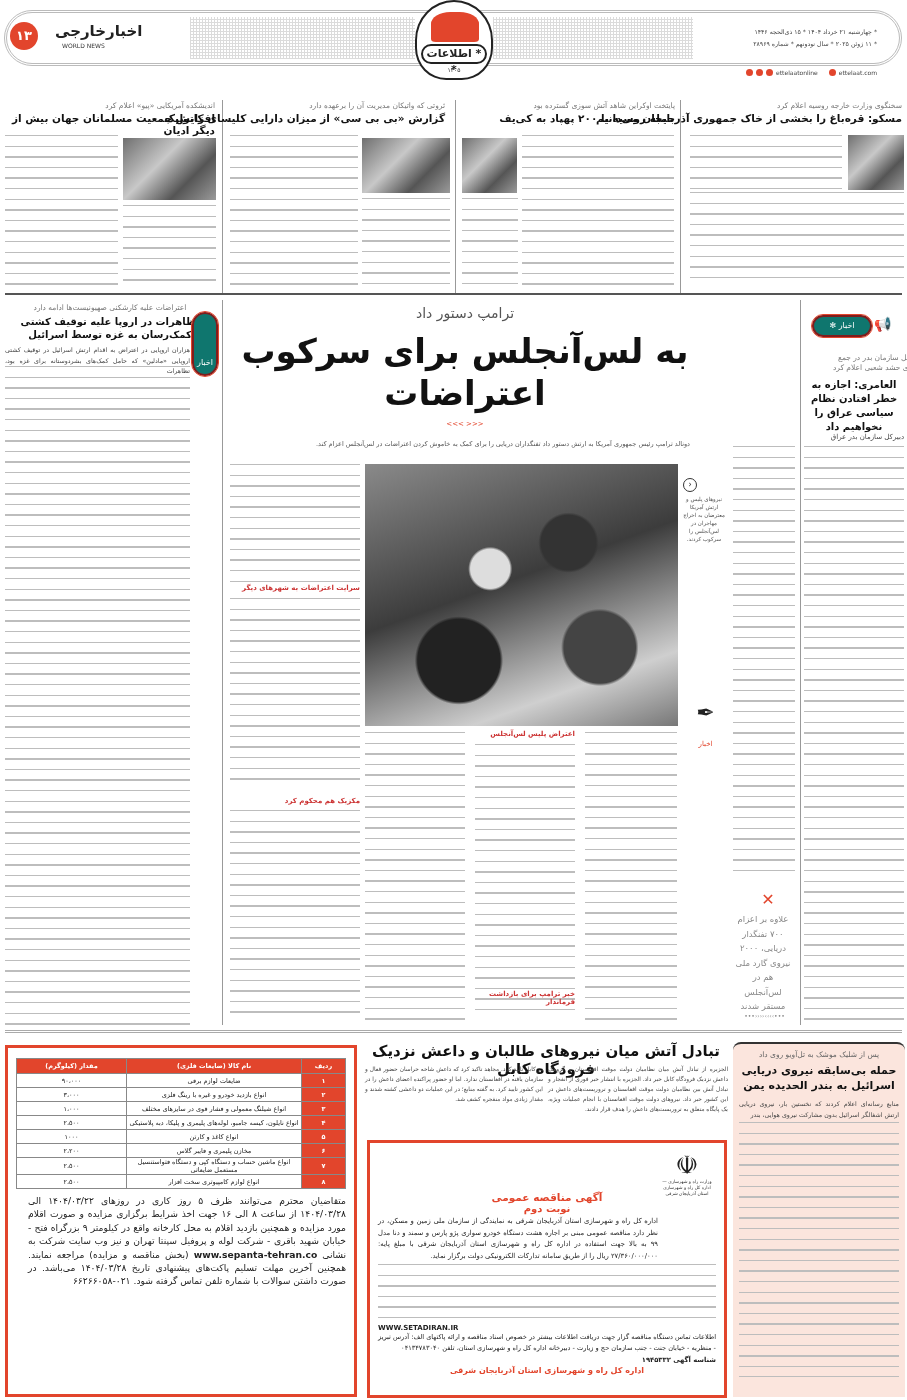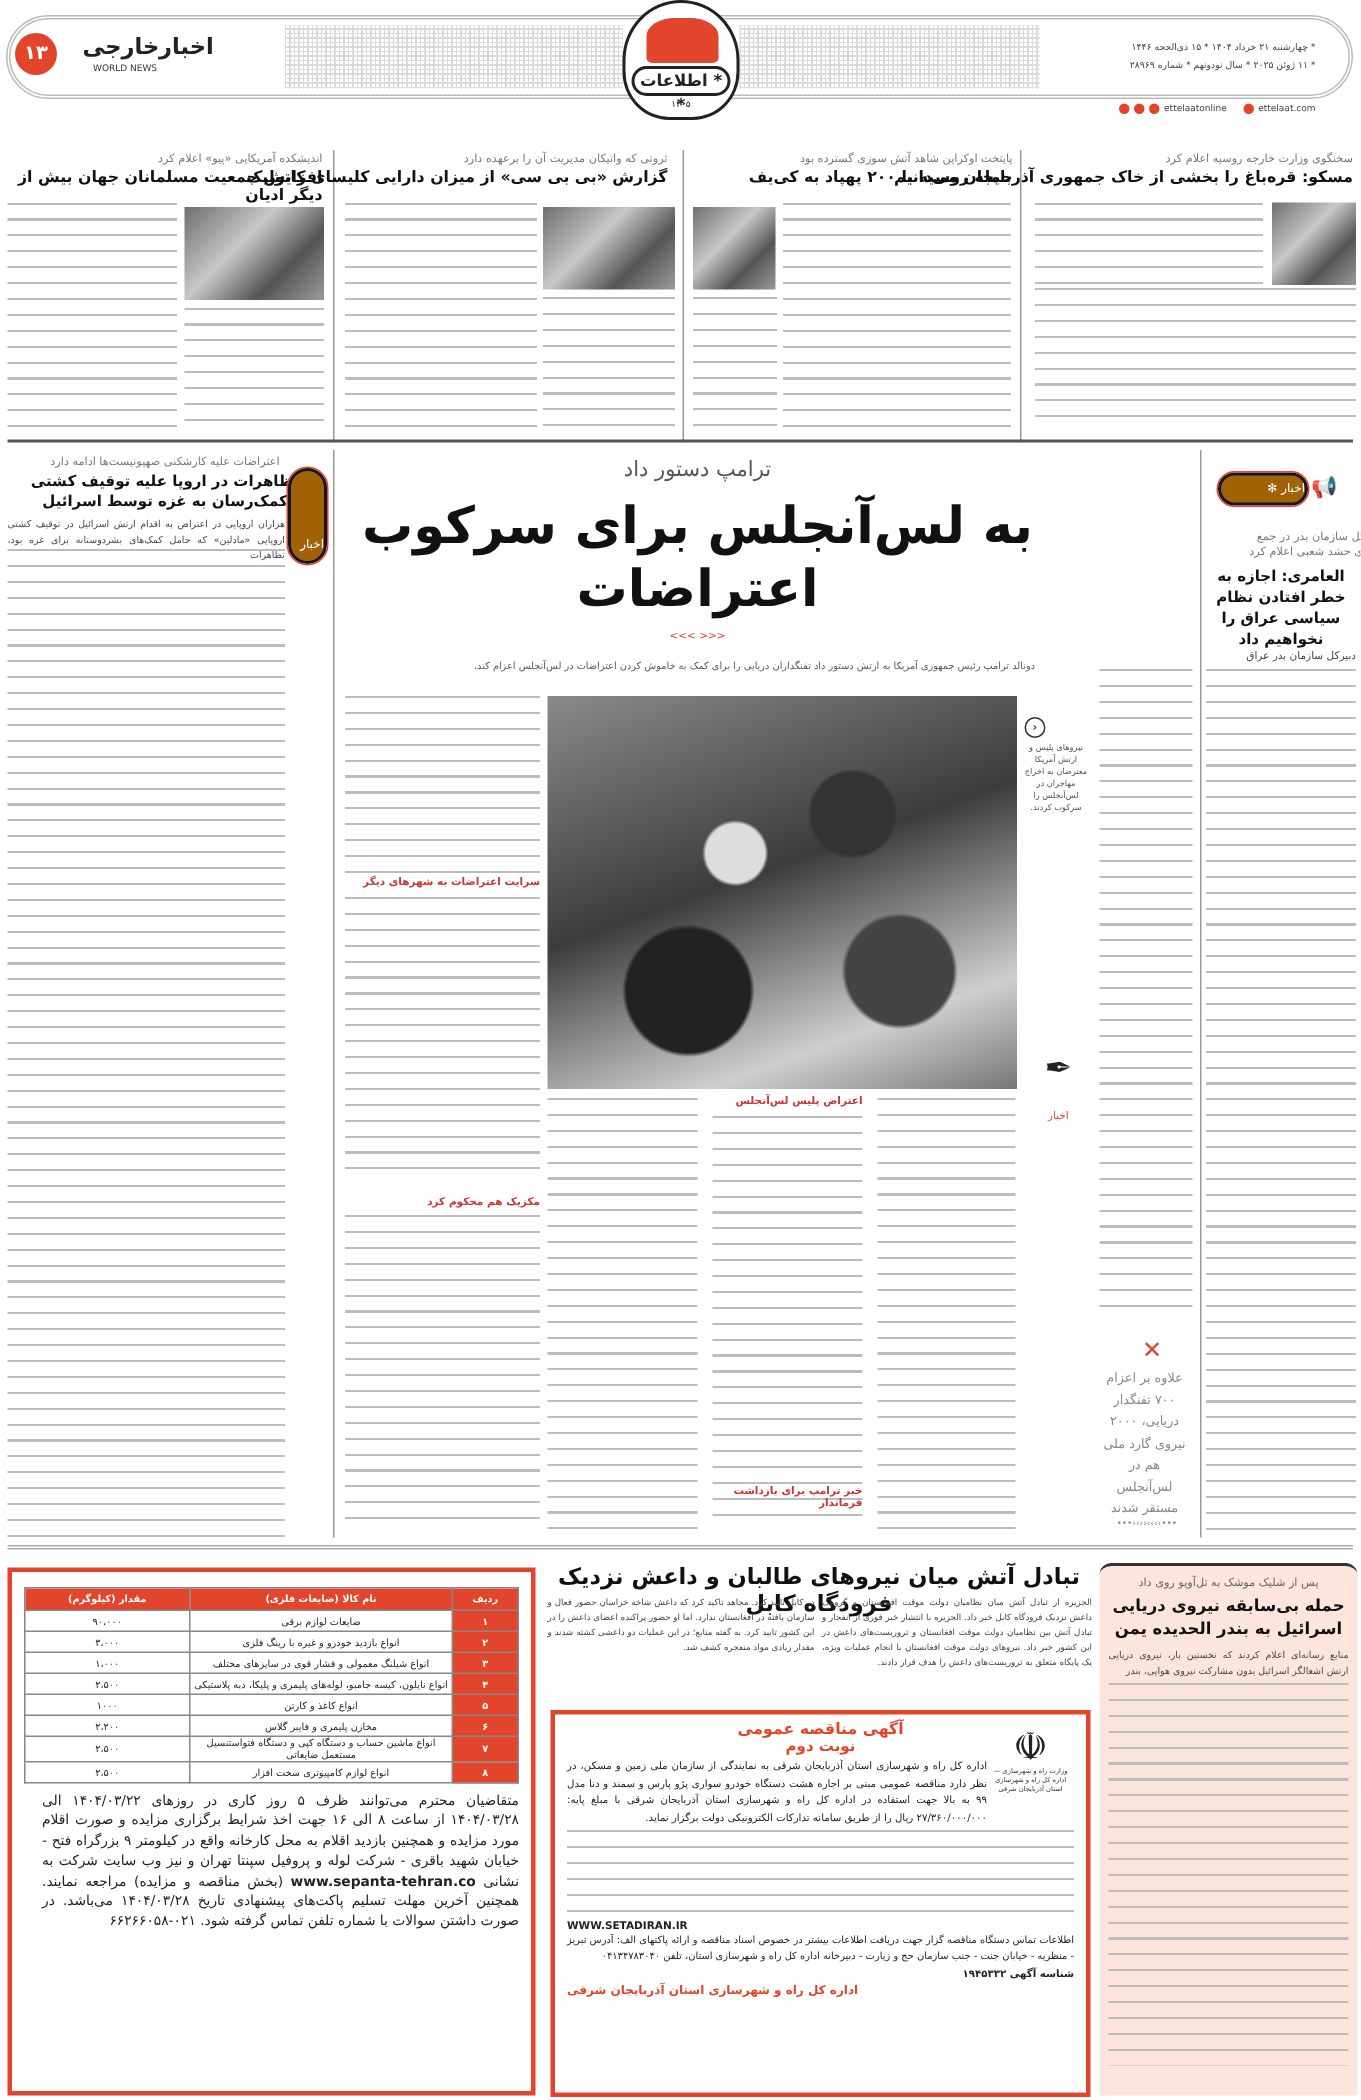--- a/index.html
+++ b/index.html
@@ -29,21 +29,21 @@
   
   .photo { position: absolute; background: linear-gradient(135deg, #6f6f6f, #c8c8c8 40%, #555 70%, #9a9a9a); }
   .photo.main { background:
       radial-gradient(circle at 40% 40%, #ddd 0 8%, transparent 9%),
       radial-gradient(circle at 65% 30%, #333 0 10%, transparent 11%),
       radial-gradient(circle at 30% 75%, #222 0 14%, transparent 15%),
       radial-gradient(circle at 75% 70%, #444 0 12%, transparent 13%),
       linear-gradient(160deg, #8a8a8a, #3c3c3c 45%, #cfcfcf 80%, #777); }
 
   
-  .akhbar-badge { position: absolute; background: #a16207; color: #fff; font-size: 8px; text-align: right; border: 2px solid #0f172a; outline: 1px solid #e2452c; }
+  .akhbar-badge { position: absolute; background: #0f766e; color: #fff; font-size: 8px; text-align: center; border: 2px solid #7f1d1d; outline: 1px solid #e2452c; }
 
   
   .main-kicker { position: absolute; left: 230px; width: 470px; top: 305px; text-align: center; font-size: 14px; color: #555; }
   .main-head { position: absolute; left: 230px; width: 470px; top: 330px; text-align: center; font-size: 34px; line-height: 42px; font-weight: bold; color: #111; }
   .chev { position: absolute; left: 230px; width: 470px; top: 420px; text-align: center; color: #e2452c; font-size: 7px; }
   .main-lead { position: absolute; left: 230px; width: 460px; top: 440px; font-size: 6.5px; color: #555; text-align: right; }
   .subhead-red { color: #c33; font-weight: bold; font-size: 7px; }
 
   
   .ad-box { position: absolute; border: 3px solid #e2452c; }
@@ -223,31 +223,31 @@
 
 <div class="abs head" style="left:365px;width:362px;top:1042px;font-size:15px;text-align:center;">تبادل آتش میان نیروهای طالبان و داعش نزدیک فرودگاه کابل</div>
 <div class="abs txt" style="left:548px;width:180px;top:1064px;font-size:5.8px;line-height:10px;">الجزیره از تبادل آتش میان نظامیان دولت موقت افغانستان و گروهک داعش نزدیک فرودگاه کابل خبر داد. الجزیره با انتشار خبر فوری از انفجار و تبادل آتش بین نظامیان دولت موقت افغانستان و تروریست‌های داعش در این کشور خبر داد. نیروهای دولت موقت افغانستان با انجام عملیات ویژه، یک پایگاه متعلق به تروریست‌های داعش را هدف قرار دادند.</div>
 <div class="abs txt" style="left:365px;width:178px;top:1064px;font-size:5.8px;line-height:10px;">در کابل تایید کرد. مجاهد تاکید کرد که داعش شاخه خراسان حضور فعال و سازمان یافته در افغانستان ندارد. اما او حضور پراکنده اعضای داعش را در این کشور تایید کرد. به گفته منابع؛ در این عملیات دو داعشی کشته شدند و مقدار زیادی مواد منفجره کشف شد.</div>
 
 <div class="ad-box" style="left:367px;top:1140px;width:360px;height:258px;padding:4px 8px;">
   <div class="abs" style="right:12px;top:8px;width:50px;text-align:center;">
     <div style="font-size:26px;line-height:28px;">☫</div>
     <div style="font-size:4.5px;line-height:6px;color:#333;">وزارت راه و شهرسازی — اداره کل راه و شهرسازی استان آذربایجان شرقی</div>
   </div>
-  <div class="ad-title" style="font-size:10.5px;">آگهی مناقصه عمومی</div>
+  <div class="ad-title" style="font-size:10.5px;margin-top:44px;">آگهی مناقصه عمومی</div>
   <div class="ad-title" style="font-size:10px;">نوبت دوم</div>
   <div style="font-size:6.8px;line-height:11.5px;color:#222;text-align:justify;margin-right:58px;margin-top:2px;">اداره کل راه و شهرسازی استان آذربایجان شرقی به نمایندگی از سازمان ملی زمین و مسکن، در نظر دارد مناقصه عمومی مبنی بر اجاره هشت دستگاه خودرو سواری پژو پارس و سمند و دنا مدل ۹۹ به بالا جهت استفاده در اداره کل راه و شهرسازی استان آذربایجان شرقی با مبلغ پایه: ۲۷/۳۶۰/۰۰۰/۰۰۰ ریال را از طریق سامانه تدارکات الکترونیکی دولت برگزار نماید.</div>
   <div class="gray-lines" style="height:60px;margin-top:2px;"></div>
   <div style="font-size:7px;font-weight:bold;direction:ltr;text-align:left;">WWW.SETADIRAN.IR</div>
   <div style="font-size:6.6px;line-height:11px;color:#222;text-align:justify;">اطلاعات تماس دستگاه مناقصه گزار جهت دریافت اطلاعات بیشتر در خصوص اسناد مناقصه و ارائه پاکتهای الف: آدرس تبریز - منظریه - خیابان جنت - جنب سازمان حج و زیارت - دبیرخانه اداره کل راه و شهرسازی استان، تلفن ۰۴۱۳۴۷۸۳۰۴۰</div>
   <div style="font-size:6.8px;font-weight:bold;margin-top:2px;">
     <span>شناسه آگهی</span>
     <span>۱۹۴۵۳۳۲</span>
   </div>
-  <div style="font-size:8px;font-weight:bold;color:#e2452c;text-align:left;margin-top:2px;">اداره کل راه و شهرسازی استان آذربایجان شرقی</div>
+  <div style="font-size:8px;font-weight:bold;color:#e2452c;text-align:center;margin-top:2px;">اداره کل راه و شهرسازی استان آذربایجان شرقی</div>
 </div>
 
 <div class="yemen-box">
   <div style="font-size:7.5px;color:#666;text-align:center;margin-top:6px;">پس از شلیک موشک به تل‌آویو روی داد</div>
   <div style="font-size:11px;line-height:15px;font-weight:bold;text-align:center;padding:4px 6px;color:#111;">حمله بی‌سابقه نیروی دریایی اسرائیل به بندر الحدیده یمن</div>
   <div class="txt" style="padding:2px 6px;">منابع رسانه‌ای اعلام کردند که نخستین بار، نیروی دریایی ارتش اشغالگر اسرائیل بدون مشارکت نیروی هوایی، بندر</div>
   <div class="gray-lines" style="margin:0 6px;height:255px;"></div>
 </div>
 
 </body></html>

